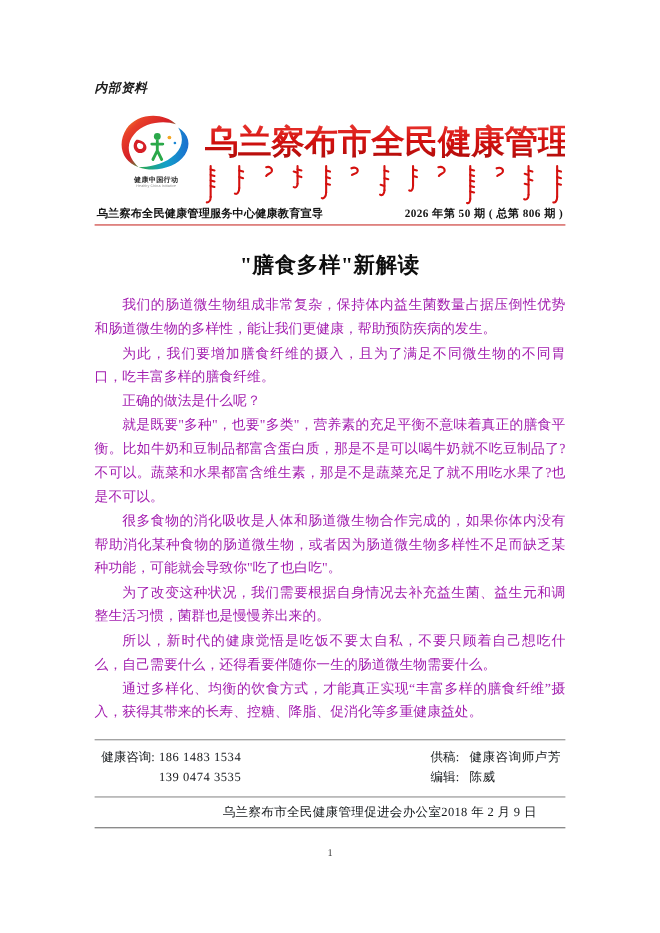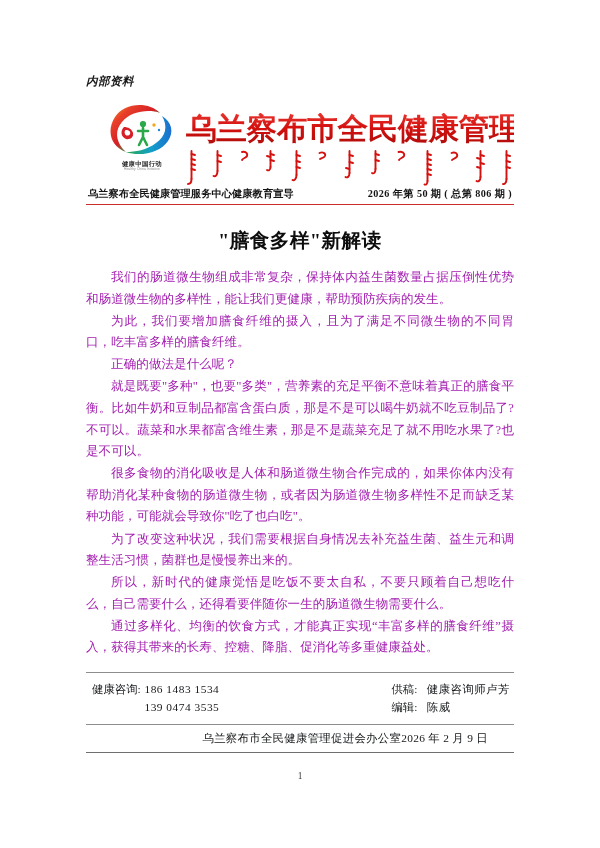--- a/index.html
+++ b/index.html
@@ -421,20 +421,20 @@
         <div class="contact-line">
           <span class="contact-label">编辑:</span>
           <span class="contact-value">陈威</span>
         </div>
       </div>
     </div>
 
     <div class="footer-rule-mid"></div>
     <div class="issuer-block">
       <span>乌兰察布市全民健康管理促进会办公室</span>
-      <span>2026 年 2 月 9 日</span>
+      <span>2018 年 2 月 9 日</span>
     </div>
     <div class="footer-rule-bottom"></div>
 
     <div class="page-number">1</div>
 
   </div>
 </div>
 
 </body></html>

